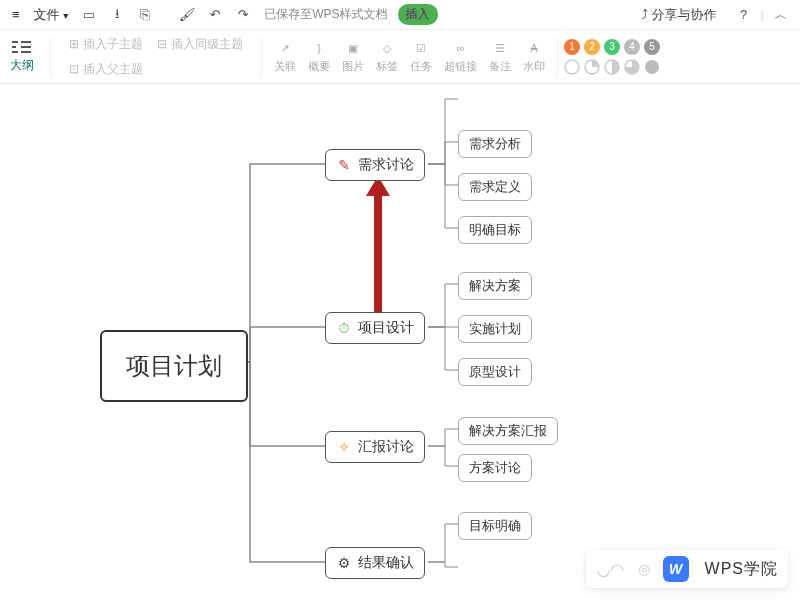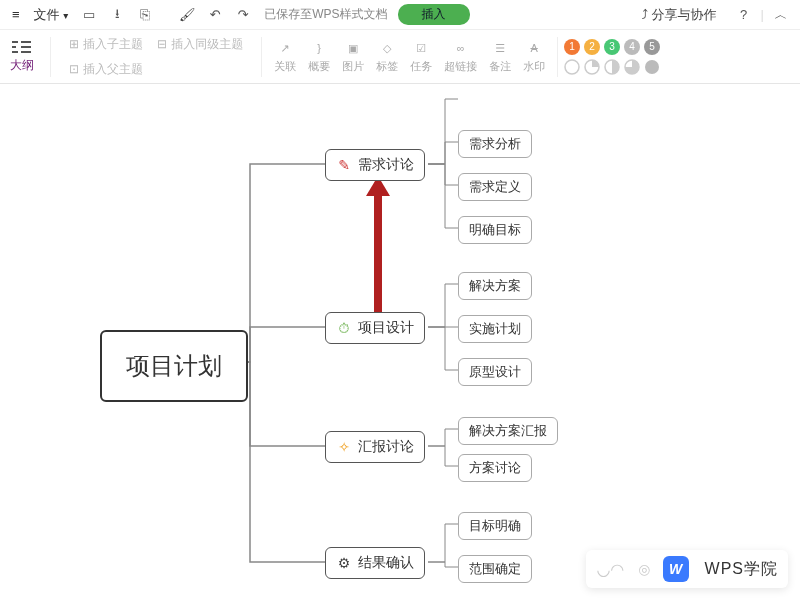--- a/index.html
+++ b/index.html
@@ -4,30 +4,30 @@
 <style>
   * { box-sizing: border-box; margin: 0; padding: 0; }
   body { font-family: "Microsoft YaHei", sans-serif; font-size: 13px; color: #333; background: #fff; width: 800px; height: 600px; overflow: hidden; position: relative; }
   
   
   .toolbar-1 { height: 30px; display: flex; align-items: center; padding: 0 8px; border-bottom: 1px solid #eee; gap: 6px; }
   .toolbar-1 .menu-item { cursor: pointer; padding: 2px 4px; font-size: 13px; }
   .toolbar-1 .icon-btn { width: 22px; height: 22px; display: flex; align-items: center; justify-content: center; cursor: pointer; color: #555; }
   .spacer-sm { width: 8px; }
   .saved-text { font-size: 12px; color: #888; margin-left: 4px; }
-  .insert-chip { background: #4caf50; color: #0f172a; border-radius: 10px; padding: 2px 24px; font-size: 12px; margin-left: 4px; }
+  .insert-chip { background: #4caf50; color: #701a75; border-radius: 10px; padding: 2px 8px; font-size: 12px; margin-left: 4px; }
   .flex-grow { flex: 1; }
   .share-text { font-size: 13px; color: #444; margin-right: 10px; cursor: pointer; }
   
   
   .toolbar-2 { height: 54px; display: flex; align-items: center; border-bottom: 1px solid #e5e5e5; }
   .tb-divider { width: 1px; height: 40px; background: #eee; margin: 0 6px; }
   .tb-btn { display: flex; flex-direction: column; align-items: center; padding: 2px 6px; cursor: pointer; color: #aaa; font-size: 11px; gap: 2px; }
   .tb-btn .ic { height: 18px; display: flex; align-items: center; }
-  .outline-btn { display: flex; flex-direction: column; align-items: center; padding: 4px 10px; color: #701a75; font-size: 12px; gap: 2px; }
+  .outline-btn { display: flex; flex-direction: column; align-items: center; padding: 4px 10px; color: #0f766e; font-size: 12px; gap: 2px; }
   .insert-btn-g { display: flex; align-items: center; gap: 6px; color: #bbb; font-size: 12px; }
   .insert-btn-g .row-item { display: flex; align-items: center; gap: 4px; padding: 2px 4px; }
   .priority-dots { display: flex; gap: 4px; align-items: center; padding-right: 8px; }
   .dot { width: 16px; height: 16px; border-radius: 50%; color: #fff; font-size: 10px; display: flex; align-items: center; justify-content: center; }
   .progress-dots { display: flex; gap: 4px; align-items: center; padding-right: 8px; padding-top:2px;}
   .pdot { width: 16px; height: 16px; }
   
   
   .canvas { position: absolute; left: 0; top: 84px; right: 0; bottom: 0; background: #fff; overflow: hidden; }
   .node { position: absolute; background: #fff; border: 1.5px solid #555; border-radius: 6px; padding: 6px 10px; display: flex; align-items: center; gap: 6px; font-size: 14px; }
@@ -234,23 +234,20 @@
       <span>方案讨论</span>
     </div>
 
   <div class="node" style="left:325px; top:463px;">
     <span class="node-icon" style="color:#444">⚙</span>
     <span>结果确认</span>
   </div>
   <div class="node leaf" style="left:458px; top:428px;">
       <span>目标明确</span>
     </div>
-  <div class="node leaf" style="left:458px; top:471px;">
-      <span>范围确定</span>
-    </div>
 
   <div class="watermark">
     <span class="weye">◡◠</span>
     <span class="wdots">◎</span>
     <span class="wlogo">W</span>
     <span class="wtext">WPS学院</span>
   </div>
 </div>
 
 </body></html>

